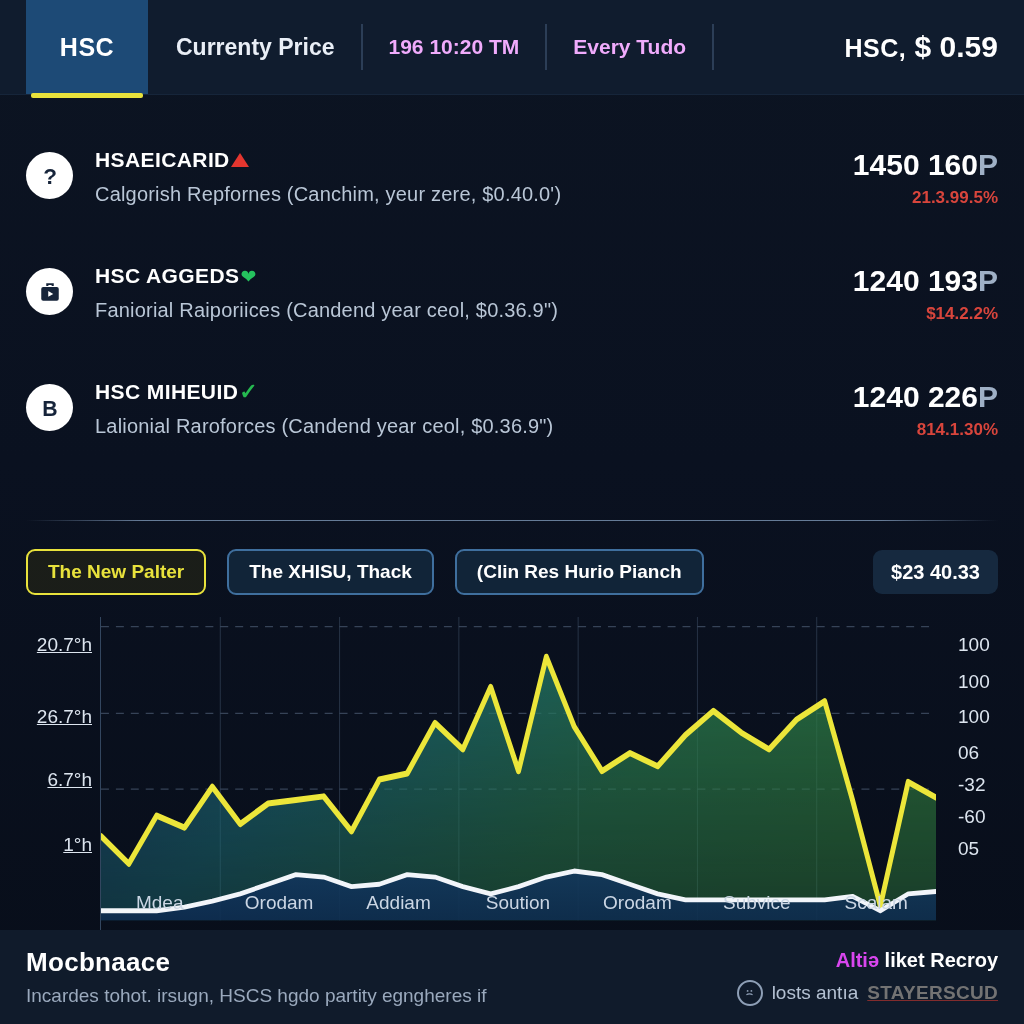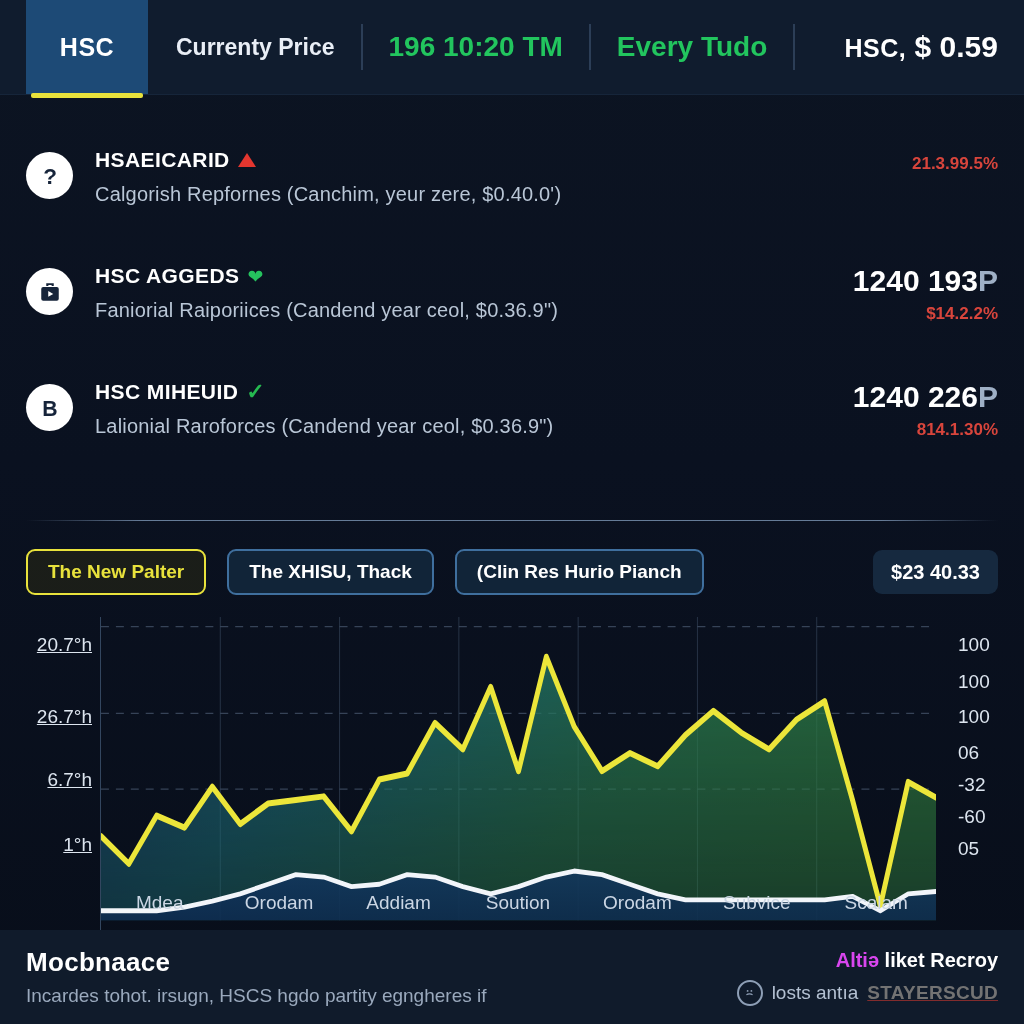--- a/index.html
+++ b/index.html
@@ -69,23 +69,23 @@
   .h-item {
     font-size: 22px;
     color: #e9eef6;
     white-space: nowrap;
   }
   .h-item.strong {
     font-weight: bold;
     font-size: 23px;
   }
   .h-item.muted {
-    color: #22c55e;
-    font-weight: bold;
-    font-size: 28px;
+    color: #f0abfc;
+    font-weight: bold;
+    font-size: 21px;
   }
   .h-sep {
     width: 2px;
     height: 46px;
     background: #2c3e57;
     margin: 0 26px;
     flex: none;
   }
   .h-spacer { flex: 1; }
   .h-price {
@@ -123,21 +123,21 @@
   .row-icon svg { display: block; }
   .row-body {
     flex: 1;
     padding-left: 22px;
     padding-top: 2px;
     min-width: 0;
   }
   .row-title-line {
     display: flex;
     align-items: center;
-    gap: 8px;
+    gap: 1px;
   }
   .row-title {
     font-size: 21px;
     font-weight: bold;
     color: #ffffff;
     letter-spacing: 0.4px;
   }
   .tri-up {
     width: 0; height: 0;
     border-left: 9px solid transparent;
@@ -383,20 +383,21 @@
         </svg>
       </div>
       <div class="row-body">
         <div class="row-title-line">
           <span class="row-title">HSAEICARID</span>
           <span class="tri-up"></span>
         </div>
         <div class="row-sub">Calgorish Repfornes (Canchim, yeur zere, $0.40.0')</div>
       </div>
       <div class="row-right">
+        <div class="row-value"><span>1450 160</span><span class="unit">P</span></div>
         <div class="row-change">21.3.99.5%</div>
       </div>
     </div>
 
     <div class="row">
       <div class="row-icon">
         <svg width="30" height="30" viewBox="0 0 24 24" aria-hidden="true">
           <path d="M9 5h6v2.2h-1.7V6.4h-2.6v0.8H9z" fill="#16243a"></path>
           <rect x="5" y="8" width="14" height="11" rx="1.6" fill="#16243a"></rect>
           <path d="M10.6 11.2l4 2.3-4 2.3z" fill="#ffffff"></path>

